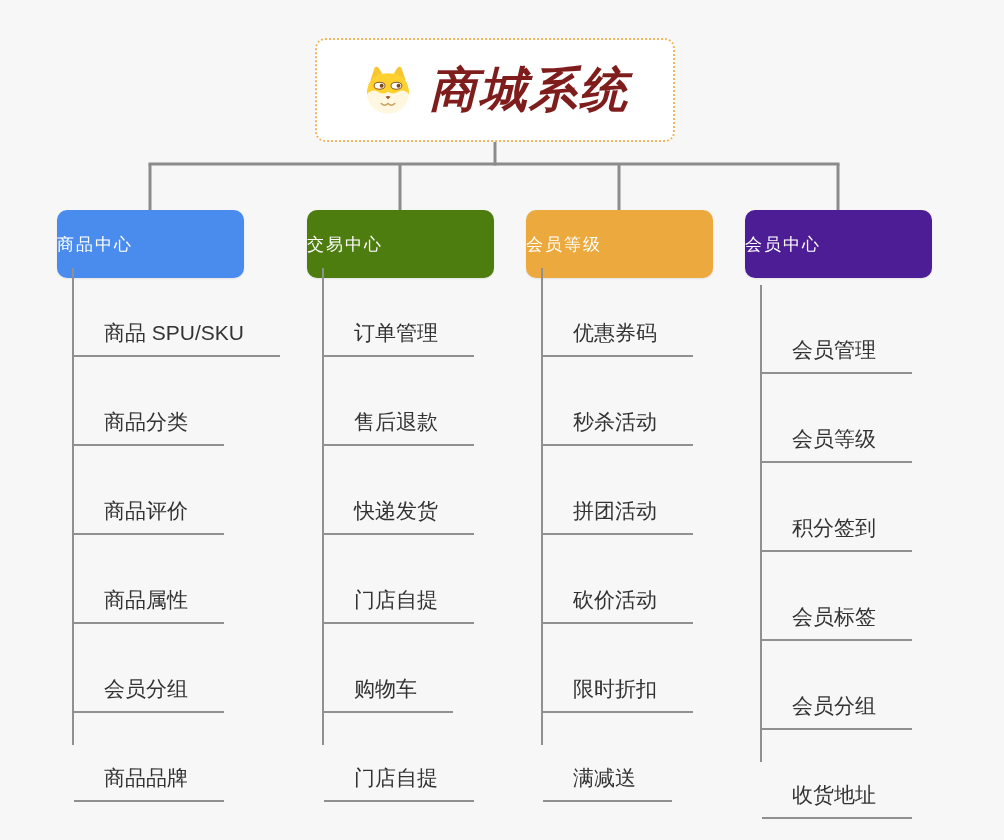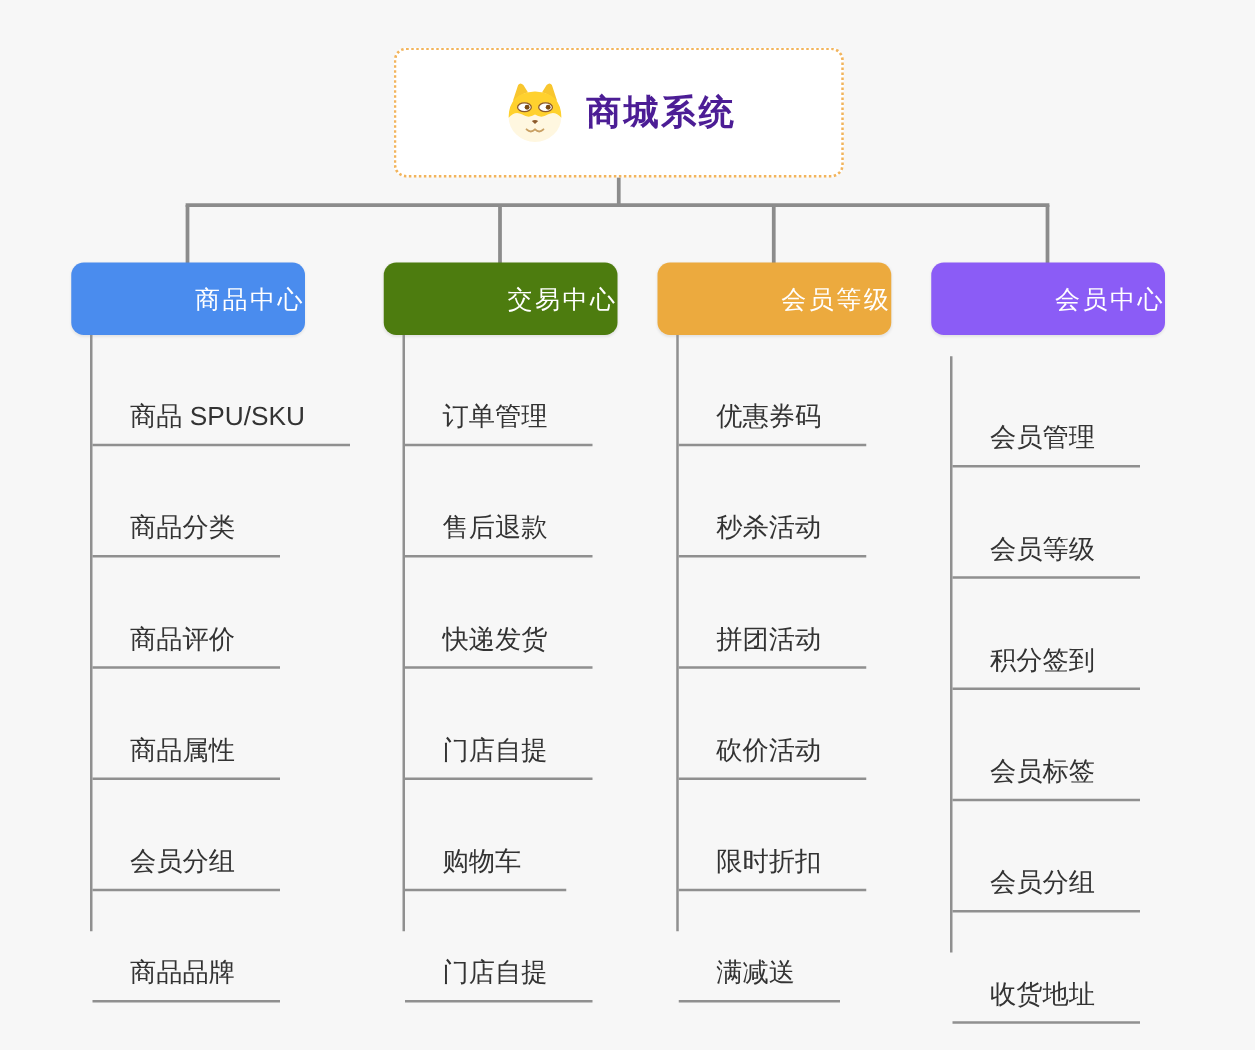--- a/index.html
+++ b/index.html
@@ -34,39 +34,40 @@
     background: #ffffff;
     border: 2px dotted #f2b45c;
     border-radius: 10px;
     display: flex;
     align-items: center;
     justify-content: center;
     gap: 14px;
     cursor: default;
   }
   .root-node .root-label {
-    font-size: 28px;
+    font-size: 48px;
     font-weight: bold;
-    color: #4c1d95;
+    color: #7f1d1d;
     letter-spacing: 2px;
     white-space: nowrap;
+    font-style: italic;
   }
   .root-node .shiba { width: 54px; height: 50px; flex: 0 0 auto; }
 
   
   .branch-header {
     position: absolute;
     top: 210px;
-    width: 187px; height: 58px;
+    width: 187px; height: 68px;
     border-radius: 10px;
     display: flex;
     align-items: center;
-    justify-content: flex-end;
+    justify-content: flex-start;
     color: #ffffff;
-    font-size: 20px;
+    font-size: 17px;
     letter-spacing: 2px;
     white-space: nowrap;
     box-shadow: 0 1px 2px rgba(0,0,0,0.08);
   }
   .b0 { left: 57px; }
   .b1 { left: 307px; }
   .b2 { left: 526px; }
   .b3 { left: 745px; }
 
   
@@ -191,21 +192,21 @@
         <span class="leaf">砍价活动</span>
       </div>
     <div class="leaf-row">
         <span class="leaf">限时折扣</span>
       </div>
     <div class="leaf-row">
         <span class="leaf">满减送</span>
       </div>
   </div>
 
-  <div class="branch-header b3" style="background-color: #8b5cf6;">
+  <div class="branch-header b3" style="background-color: #4c1d95;">
     <span>会员中心</span>
   </div>
   <div class="branch-items c3">
     <div class="leaf-row">
         <span class="leaf">会员管理</span>
       </div>
     <div class="leaf-row">
         <span class="leaf">会员等级</span>
       </div>
     <div class="leaf-row">

